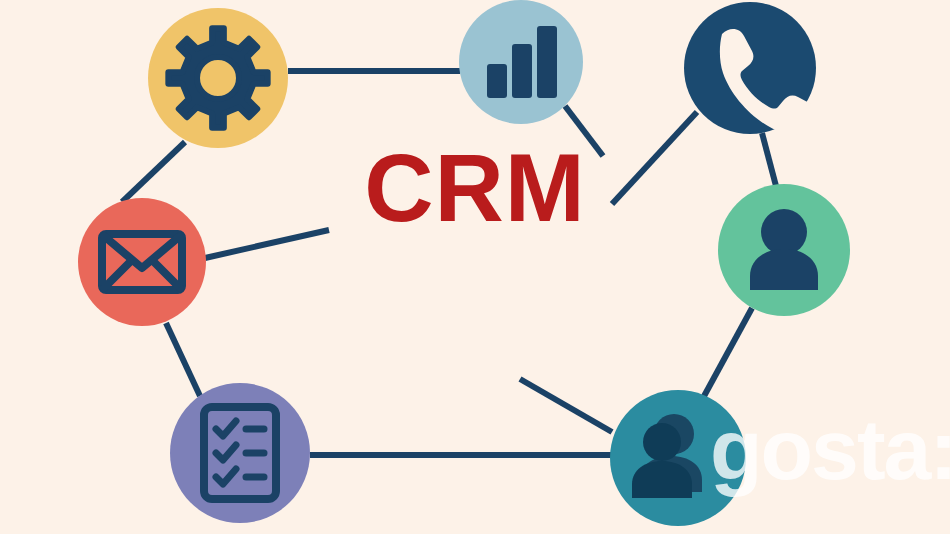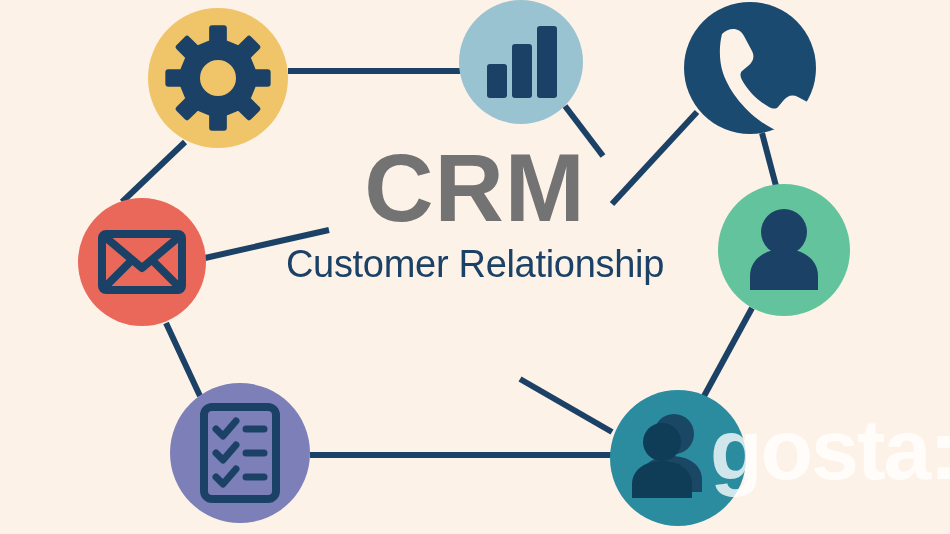--- a/index.html
+++ b/index.html
@@ -27,21 +27,21 @@
     left: 210px;
     top: 140px;
     width: 530px;
     text-align: center;
     pointer-events: none;
   }
   .crm-title {
     font-family: "Liberation Sans", sans-serif;
     font-size: 96px;
     font-weight: bold;
-    color: #737373;
+    color: #b91c1c;
     letter-spacing: 1px;
     line-height: 1.0;
     margin: 0;
   }
   .crm-sub {
     font-family: "Liberation Sans", sans-serif;
     font-size: 38px;
     font-weight: normal;
     color: #1b4266;
     line-height: 1.28;
@@ -130,18 +130,17 @@
         <g transform="translate(678,458) scale(1)">
           <circle cx="-12" cy="-10" r="0" fill="#0f3c57"></circle>
           <path d="M -46 40 L -46 26 C -46 12 -33 3 -16 3 C 1 3 14 12 14 26 L 14 40 Z" fill="#0f3c57"></path>
           <circle cx="-16" cy="-16" r="19" fill="#0f3c57"></circle>
         </g>
       </g>
   </svg>
 
   <div class="center-text">
     <div class="crm-title">CRM</div>
-    <div class="crm-sub">Customer Relationship</div>
   </div>
 
   <div class="watermark">gosta:</div>
 
 </div>
 
 </body></html>

